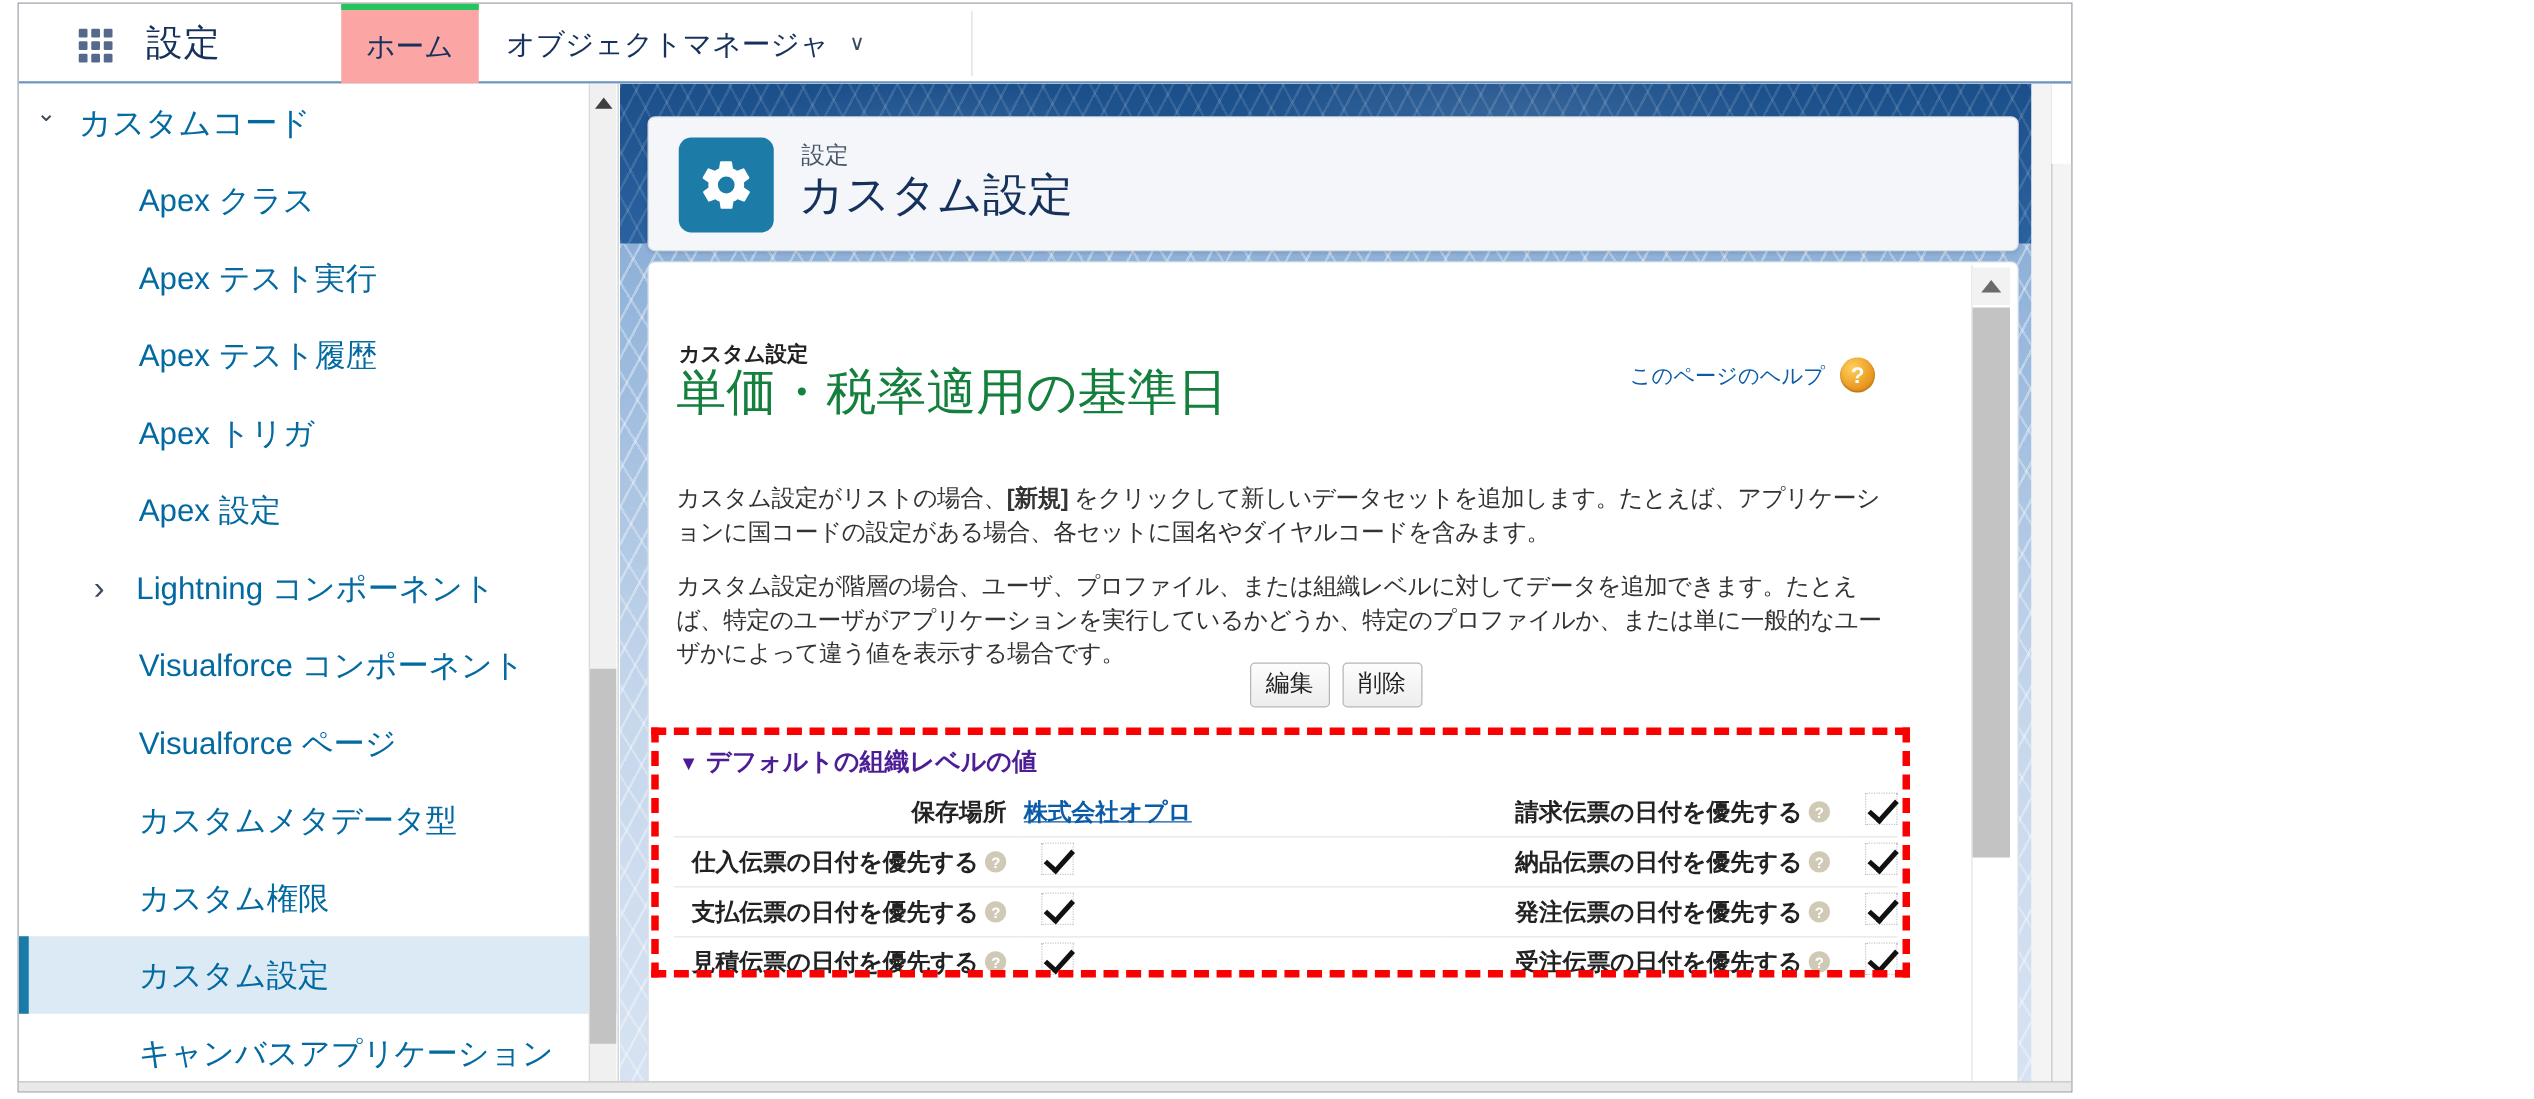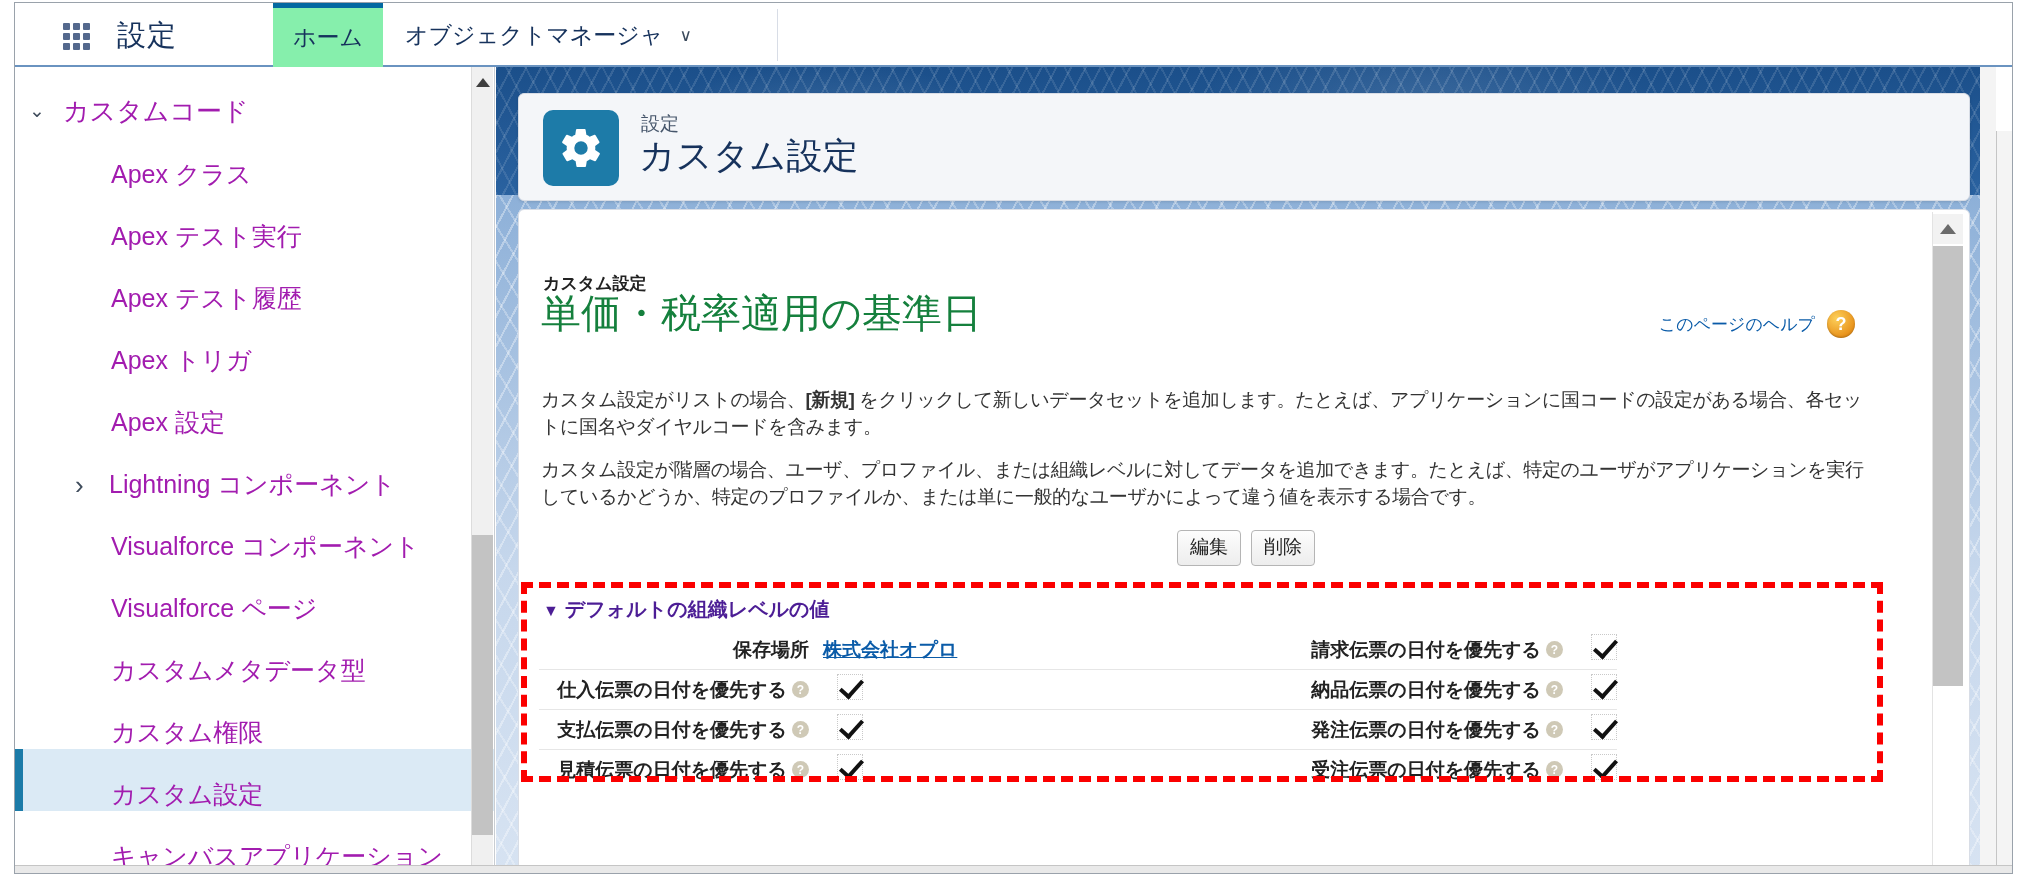--- a/index.html
+++ b/index.html
@@ -14,21 +14,21 @@
     height: 879px;
     overflow: hidden;
     position: relative;
   }
 
   
   #app-window {
     position: absolute;
     left: 14px;
     top: 2px;
-    width: 1999px;
+    width: 1644px;
     height: 872px;
     background: #fff;
     border: 1px solid #9aa2ab;
     box-sizing: border-box;
     overflow: hidden;
     text-decoration: underline;
   }
 
   
   #global-header {
@@ -73,22 +73,22 @@
     font-size: 23px;
     color: #16325c;
     display: flex;
     align-items: center;
     justify-content: center;
     box-sizing: border-box;
     cursor: pointer;
     padding: 0 18px;
   }
   .top-tab.active {
-    background: #86efac;
-    border-top: 5px solid #0369a1;
+    background: #fca5a5;
+    border-top: 5px solid #22c55e;
     text-align: center;
   }
   #tab-home { left: 258px; width: 110px; }
   #tab-objmgr { left: 368px; width: 330px; justify-content: flex-start; padding-left: 22px; }
   #tab-objmgr .caret {
     margin-left: 16px;
     font-size: 17px;
     color: #3b4a5c;
   }
   #header-right-divider {
@@ -114,23 +114,23 @@
     height: 100%;
     background: #ffffff;
     border-right: 1px solid #c9cdd2;
     box-sizing: border-box;
     overflow: hidden;
   }
   .nav-item {
     position: relative;
     height: 62px;
     display: flex;
-    align-items: flex-end;
+    align-items: center;
     font-size: 25px;
-    color: #a21caf;
+    color: #0369a1;
     box-sizing: border-box;
     cursor: pointer;
     white-space: nowrap;
   }
   .nav-item.level0 { padding-left: 14px; font-size: 26px; }
   .nav-item.level1 { padding-left: 96px; }
   .nav-item.level1.has-child { padding-left: 60px; }
   .nav-item.selected {
     background: #dbeaf5;
     border-left: 8px solid #1b7ba8;
@@ -307,21 +307,21 @@
   }
   #cs-title {
     position: absolute;
     left: 22px; top: 76px;
     font-size: 40px;
     color: #15803d;
     letter-spacing: 0px;
   }
   #help-link-wrap {
     position: absolute;
-    right: 74px; top: 100px;
+    right: 74px; top: 76px;
     display: flex;
     align-items: center;
     gap: 12px;
   }
   #help-link {
     font-size: 17px;
     color: #0a5ba8;
     text-decoration: none;
     cursor: pointer;
   }

